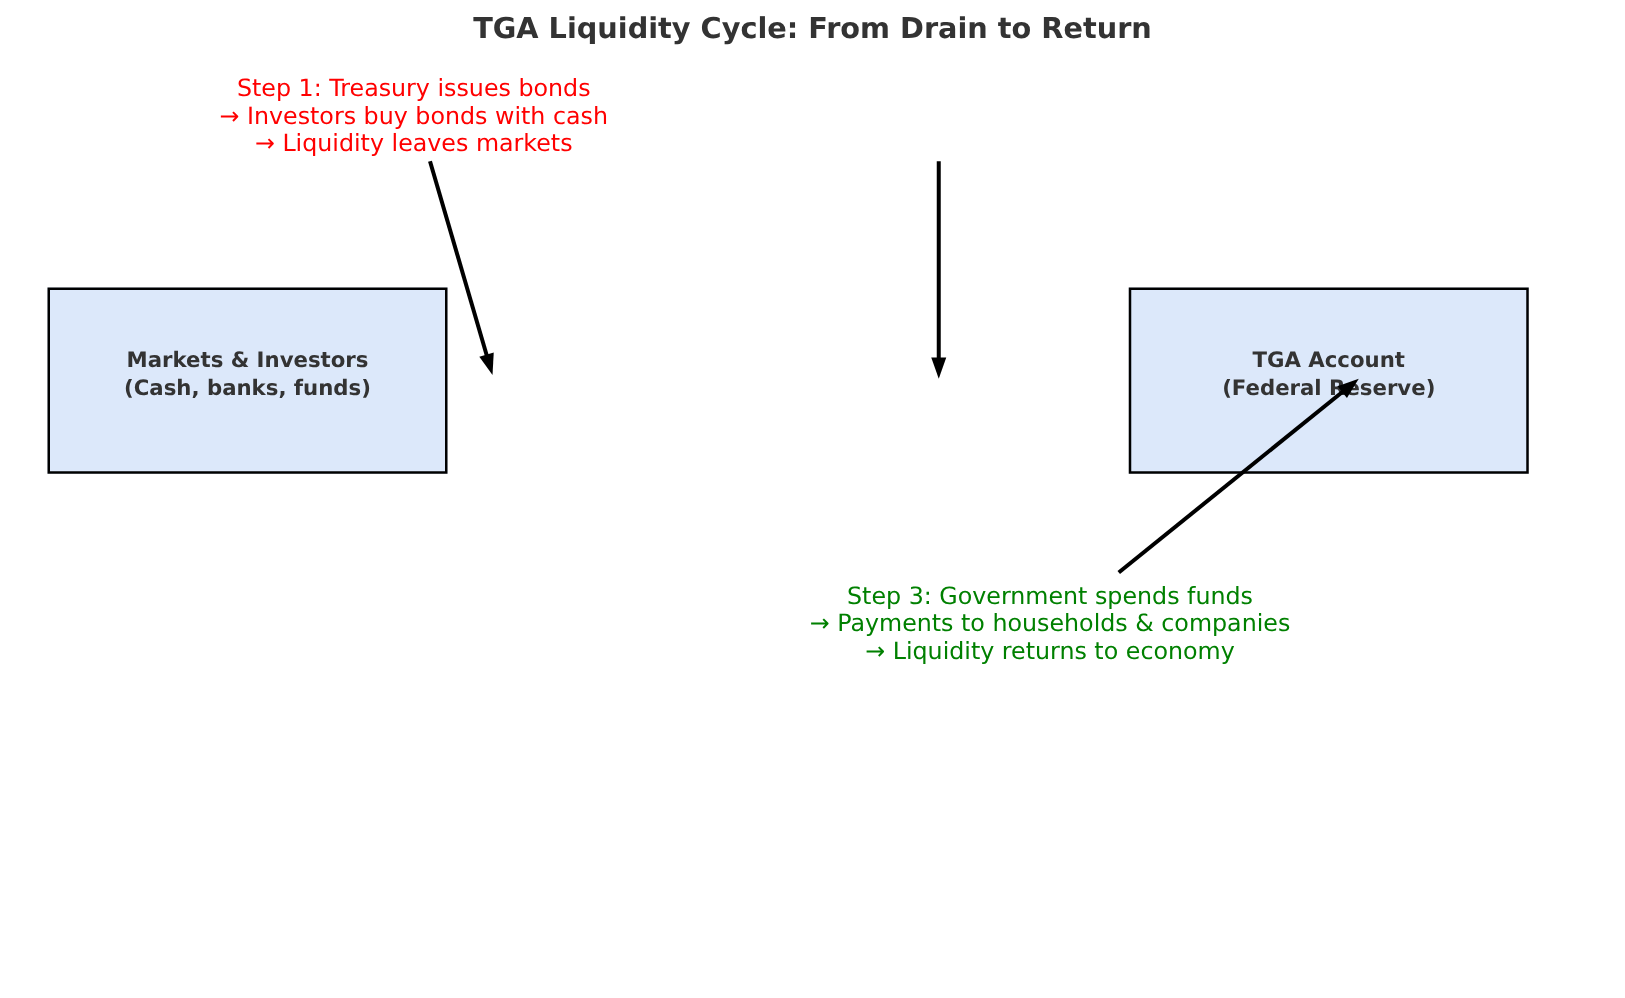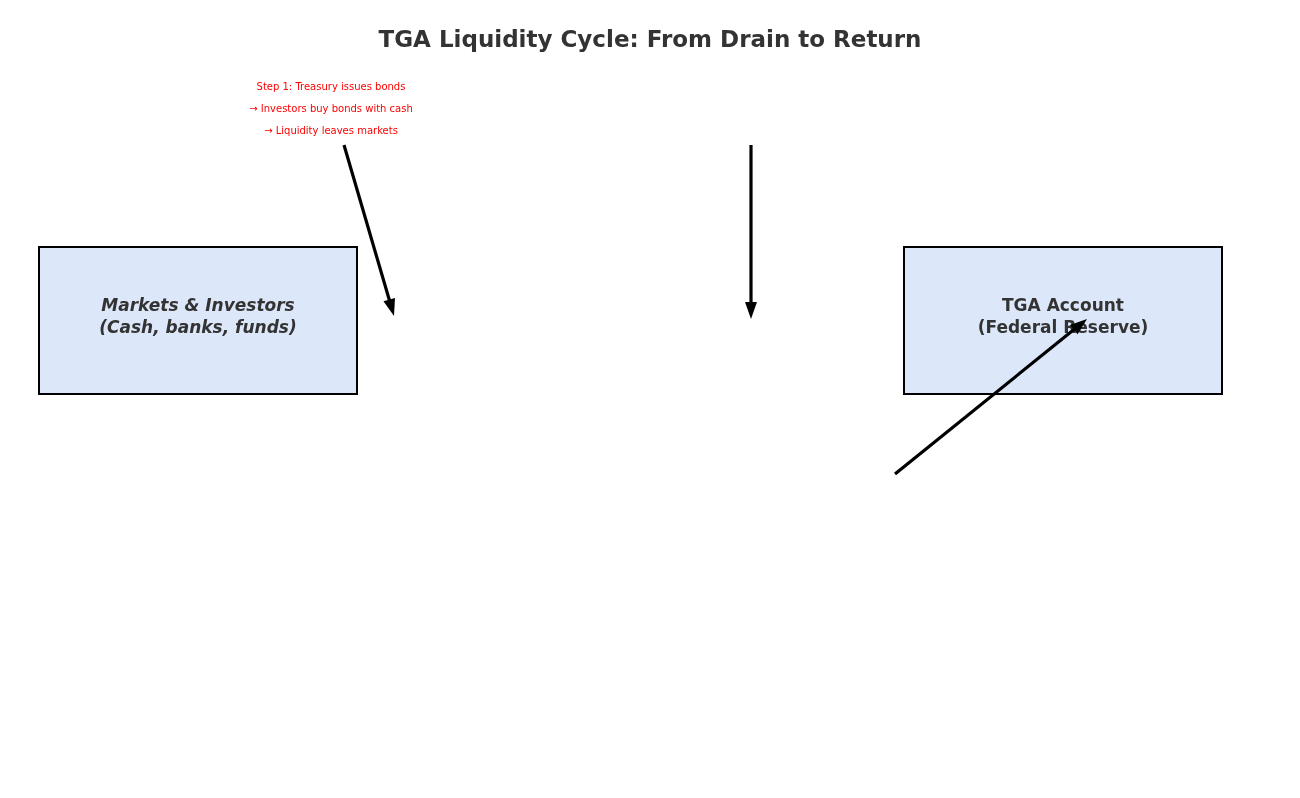--- a/index.html
+++ b/index.html
@@ -10,21 +10,20 @@
   }
   body {
     font-family: "DejaVu Sans", sans-serif;
   }
   #canvas {
     position: relative;
     width: 1300px;
     height: 780px;
     background: #ffffff;
     overflow: hidden;
-    margin-top: 16px;
   }
 
   
   #diagram-title {
     position: absolute;
     left: 0;
     top: 10px;
     width: 1300px;
     text-align: center;
     font-size: 23px;
@@ -48,29 +47,29 @@
     width: 100%;
     top: 50%;
     transform: translateY(-62%);
     text-align: center;
     font-size: 17px;
     font-weight: bold;
     color: #333333;
     line-height: 22px;
     white-space: pre-line;
   }
-  #box-markets   { left: 38px;  top: 230px; width: 320px; height: 149px; font-style: italic; }
+  #box-markets   { left: 38px;  top: 230px; width: 320px; height: 149px; }
   #box-treasury  { left: 458px; top: 230px; width: 320px; height: 149px; }
   #box-tga       { left: 903px; top: 230px; width: 320px; height: 149px; }
 
   
   .step-note {
     position: absolute;
     text-align: center;
-    font-size: 10px;
+    font-size: 19px;
     line-height: 22px;
     white-space: pre-line;
     font-weight: normal;
   }
   #note-step1 {
     left: 131px; top: 60px; width: 400px;
     color: #ff0000;
   }
   #note-step2 {
     left: 552px; top: 60px; width: 400px;
@@ -107,20 +106,23 @@
   <div class="node-box" id="box-tga">
     <div class="node-label">TGA Account
 (Federal Reserve)</div>
   </div>
 
   <div class="step-note" id="note-step1">Step 1: Treasury issues bonds
 → Investors buy bonds with cash
 → Liquidity leaves markets</div>
 
 
+  <div class="step-note" id="note-step3">Step 3: Government spends funds
+→ Payments to households &amp; companies
+→ Liquidity returns to economy</div>
 
   <svg id="arrow-layer" viewBox="0 0 1300 798">
     <g id="arrow-group">
         <line x1="344" y1="129" x2="390.0709483542051" y2="286.5626433713815" stroke="#000000" stroke-width="3.2" stroke-linecap="butt"></line>
         <polygon points="394,300 383.4701415892697,285.3670890848754 394.9878758423713,281.9993305313369" fill="#000000"></polygon>
         <line x1="751" y1="129" x2="751" y2="289" stroke="#000000" stroke-width="3.2" stroke-linecap="butt"></line>
         <polygon points="751,303 745,286 757,286" fill="#000000"></polygon>
         <line x1="895" y1="458" x2="1076.106690483667" y2="311.79407799495624" stroke="#000000" stroke-width="3.2" stroke-linecap="butt"></line>
         <polygon points="1087,303 1077.5413004422912,318.34708450087516 1070.0035193037575,309.0099620583042" fill="#000000"></polygon>
       </g>

